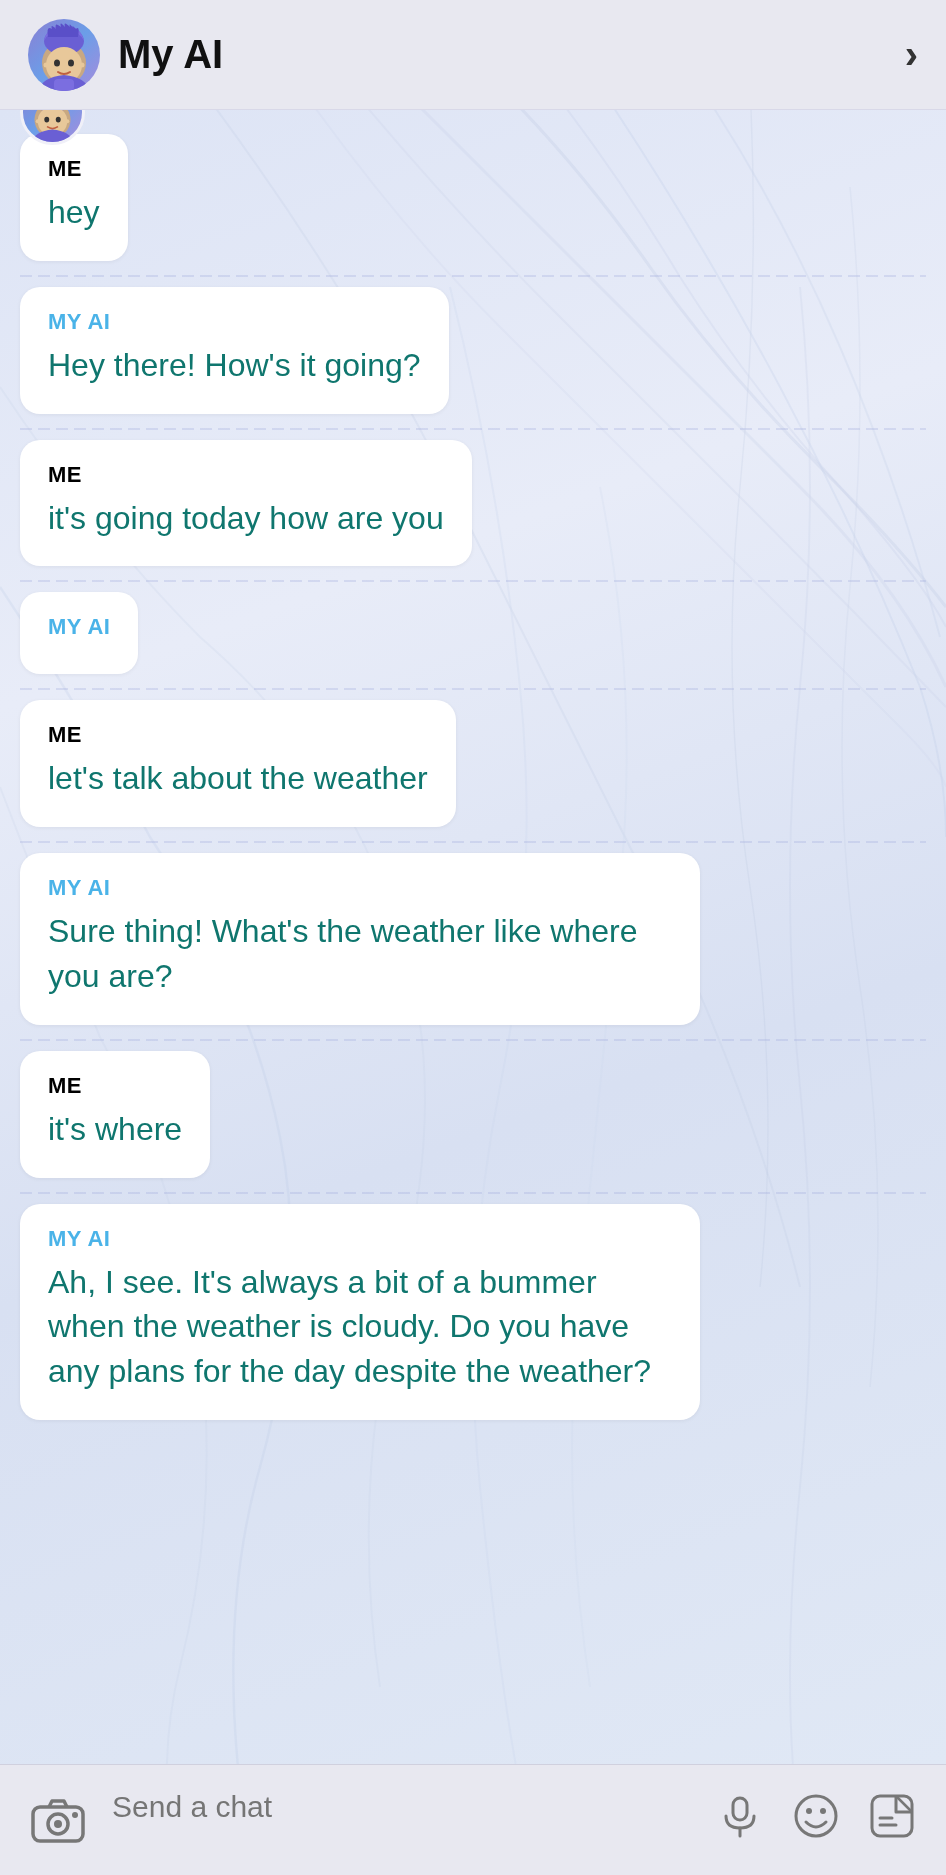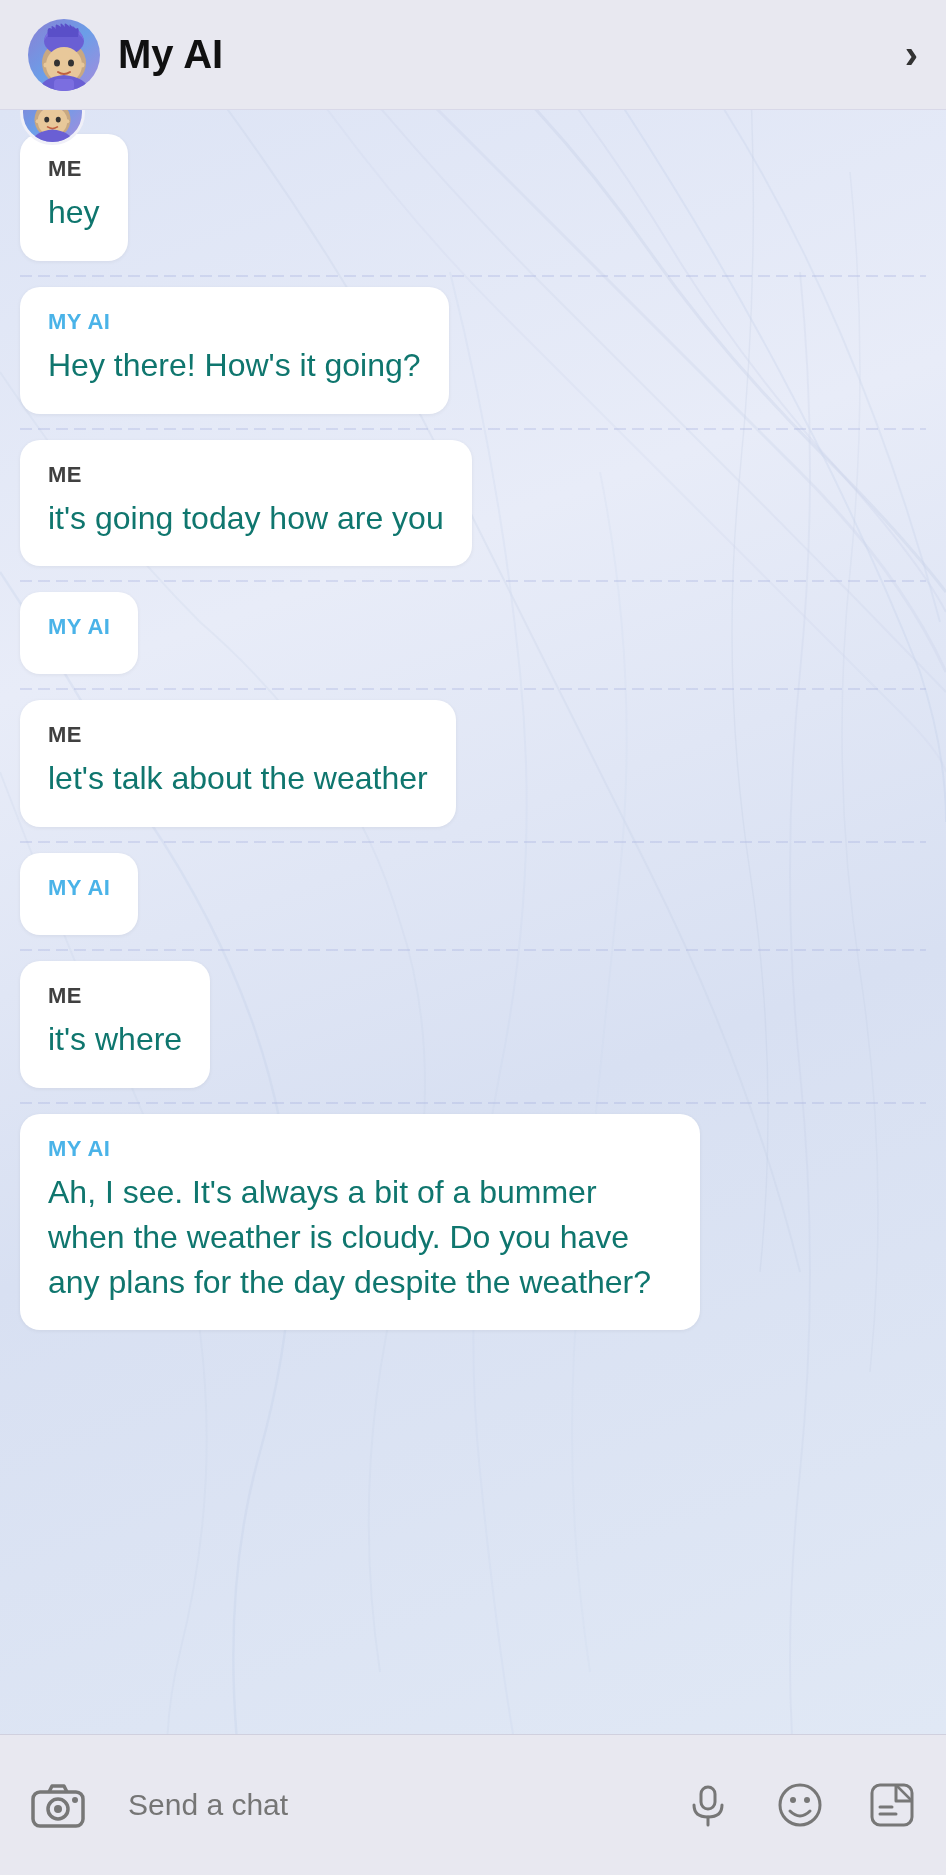--- a/index.html
+++ b/index.html
@@ -110,21 +110,21 @@
     }
 
     .sender-label {
       font-size: 22px;
       font-weight: 800;
       letter-spacing: 0.5px;
       margin-bottom: 8px;
     }
 
     .sender-label.me-label {
-      color: #404040;
+      color: #000000;
     }
 
     .sender-label.ai-label {
       color: #4ab3e8;
     }
 
     .message-text {
       font-size: 32px;
       color: #0f766e;
       line-height: 1.4;
@@ -155,23 +155,23 @@
       background: linear-gradient(135deg, #8b7fd4, #6b9ee8, #a78bdc);
       display: flex;
       align-items: center;
       justify-content: center;
       overflow: hidden;
       border: 3px solid #f0f0f8;
     }
 
     .input-bar {
       display: flex;
-      align-items: center;
-      padding: 40px 28px;
-      gap: 40px;
+      align-items: flex-start;
+      padding: 25px 28px;
+      gap: 24px;
       background: #e8e8f0;
       border-top: 1px solid #d0d0de;
     }
 
     .camera-icon-container {
       width: 60px;
       height: 60px;
       display: flex;
       align-items: center;
       justify-content: center;
@@ -290,20 +290,21 @@
 
     <div class="message-bubble me">
       <div class="sender-label me-label">ME</div>
       <div class="message-text">let's talk about the weather</div>
     </div>
 
     <div class="divider"></div>
 
     <div class="message-bubble ai">
       <div class="sender-label ai-label">MY AI</div>
+      <div class="message-text">Sure thing! What's the weather like where you are?</div>
     </div>
 
     <div class="divider"></div>
 
     <div class="message-bubble me">
       <div class="sender-label me-label">ME</div>
       <div class="message-text">it's where</div>
     </div>
 
     <div class="divider"></div>

